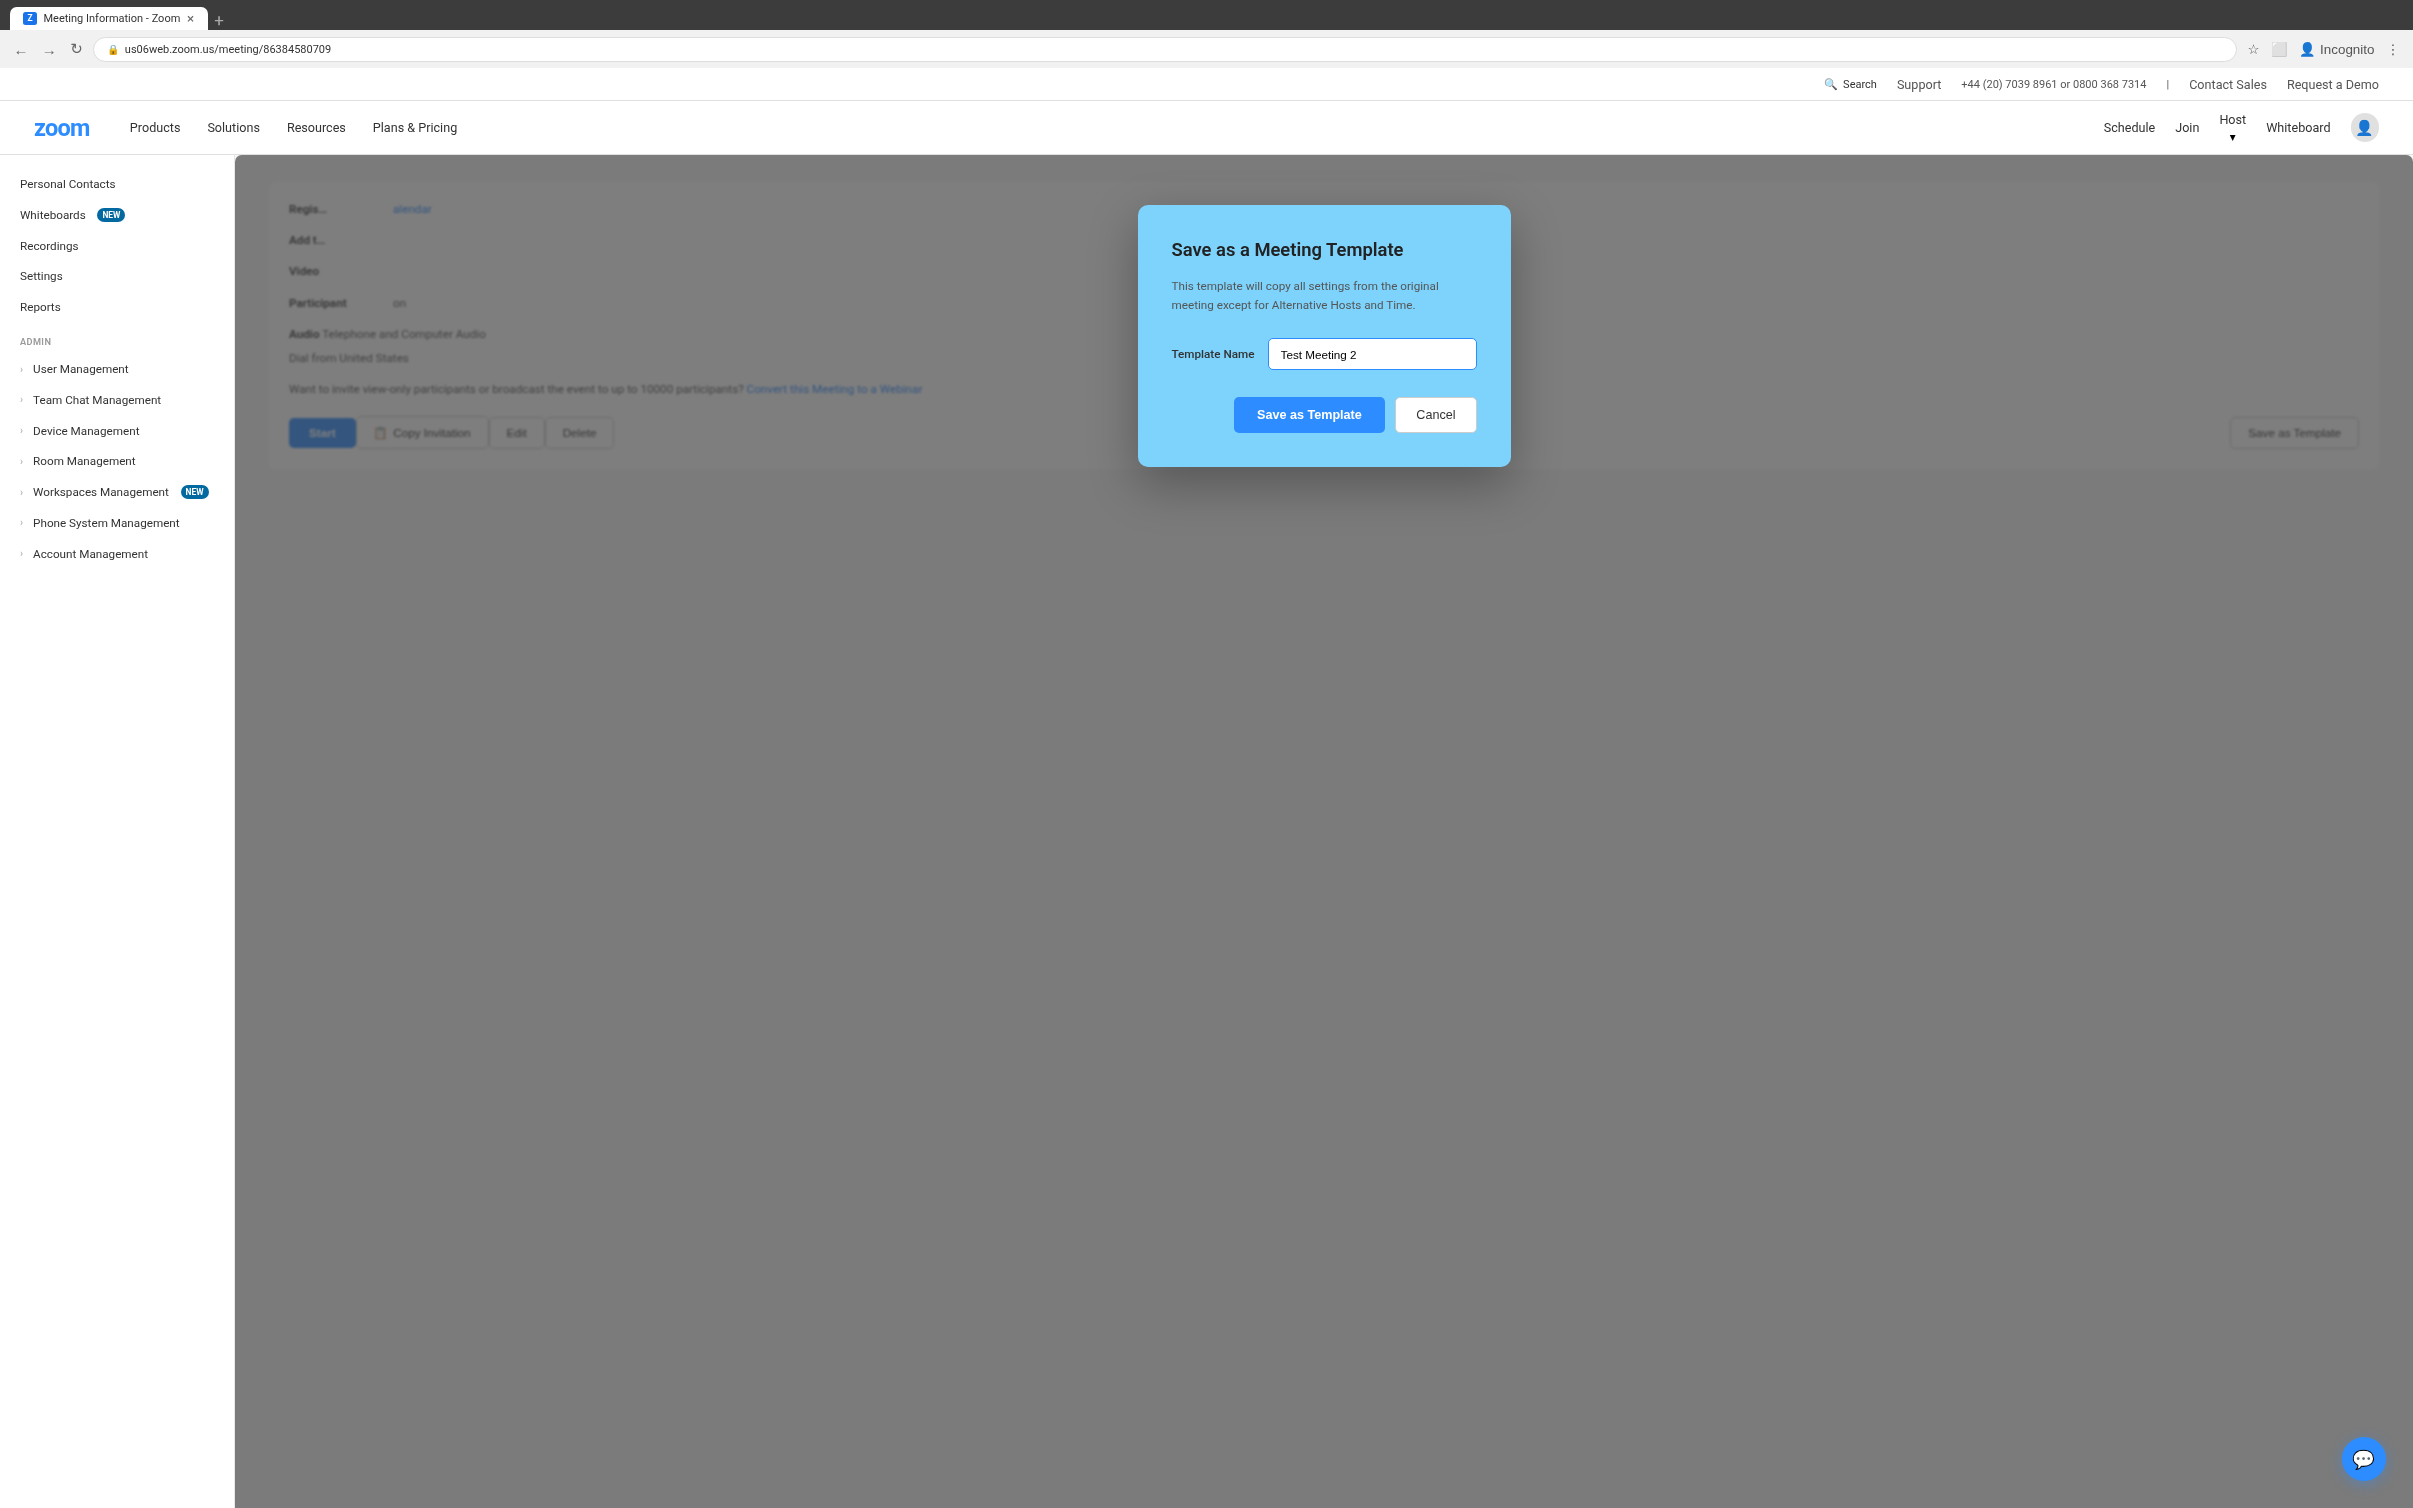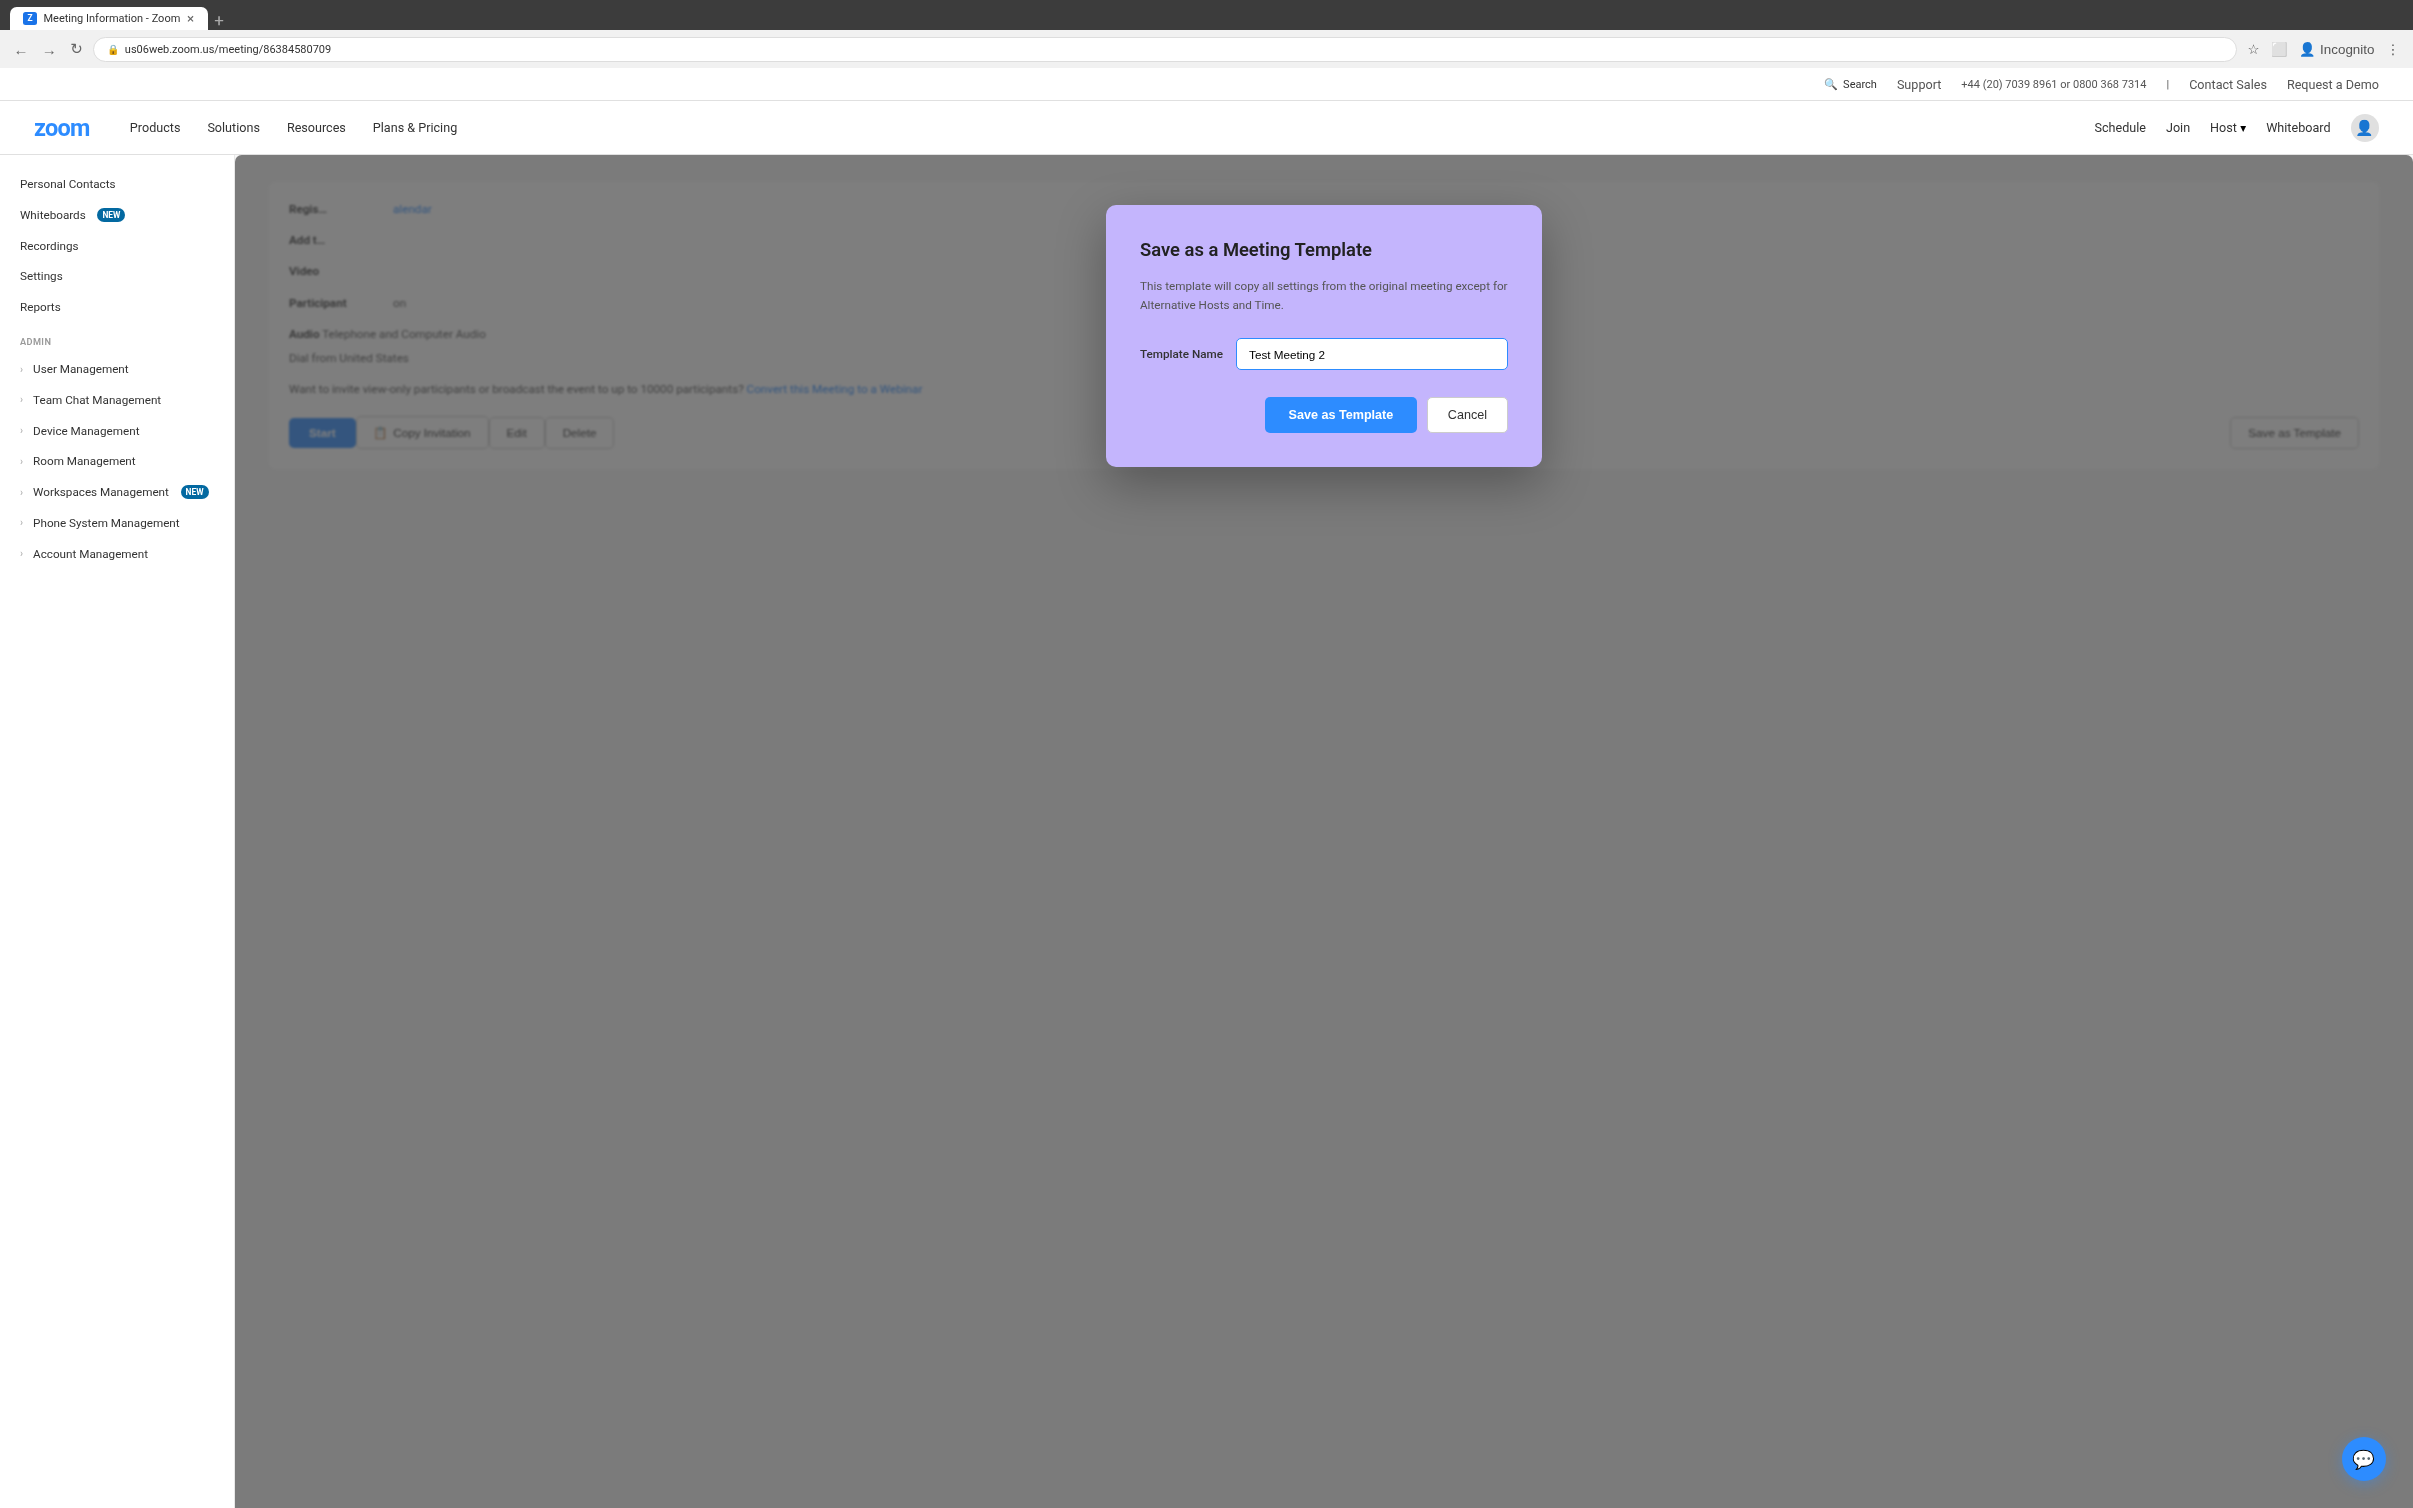--- a/index.html
+++ b/index.html
@@ -23,21 +23,21 @@
     .top-bar { background: #fff; border-bottom: 0.8px solid #e0e0e0; padding: 8.4px 34px; display: flex; align-items: center; justify-content: flex-end; gap: 20px; font-size: 11px; color: #555; }
     .top-bar .search-btn { display: flex; align-items: center; gap: 5px; color: #333; cursor: pointer; }
     .top-bar a { color: #555; text-decoration: none; }
 
     
     .main-nav { background: #fff; border-bottom: 0.8px solid #e0e0e0; padding: 0 34px; display: flex; align-items: center; gap: 27px; height: 54px; }
     .zoom-logo { color: #2D8CFF; font-size: 23.5px; font-weight: 700; letter-spacing: -0.8px; margin-right: 13.4px; }
     .nav-link { font-size: 12.6px; color: #333; text-decoration: none; cursor: pointer; }
     .nav-right { margin-left: auto; display: flex; align-items: center; gap: 20px; }
     .nav-right .nav-link { font-size: 12.6px; }
-    .host-link { display: flex; align-items: center; gap: 3.4px; }
+    .host-link { display: flex; align-items: center; gap: 3.4px; flex-direction: column; }
     .avatar-circle { width: 28.5px; height: 28.5px; border-radius: 50%; background: #e0e0e0; display: flex; align-items: center; justify-content: center; color: #666; font-size: 15px; }
 
     
     .page-layout { display: flex; min-height: calc(100vh - 134px); }
 
     
     .sidebar { width: 235px; background: #fff; border-right: 0.8px solid #e8e8e8; padding: 13.4px 0; flex-shrink: 0; }
     .sidebar-item { padding: 8.4px 20px; color: #333; cursor: pointer; font-size: 11.7px; display: flex; align-items: center; gap: 6.7px; text-align: center; }
     .sidebar-section { padding: 13.4px 20px 6.7px; font-size: 9.2px; font-weight: 600; color: #999; text-transform: uppercase; letter-spacing: 0.4px; }
     .sidebar-item .chevron { color: #aaa; font-size: 10px; margin-right: 3.4px; }
@@ -54,21 +54,21 @@
     .link-blue { color: #2D8CFF; text-decoration: none; }
     .action-bar { display: flex; margin-top: 20px; align-items: center; }
     .btn-start { background: #2D8CFF; color: white; border: none; padding: 8.4px 20px; border-radius: 5px; font-size: 11.7px; font-weight: 600; cursor: pointer; }
     .btn-outline { background: white; color: #333; border: 0.8px solid #ccc; padding: 8.4px 17px; border-radius: 5px; font-size: 11.7px; cursor: pointer; display: flex; align-items: center; gap: 5px; }
     .btn-template { background: white; color: #333; border: 0.8px solid #ccc; padding: 8.4px 17px; border-radius: 5px; font-size: 11.7px; cursor: pointer; margin-left: auto; }
     .convert-link { color: #2D8CFF; text-decoration: none; font-size: 11.7px; }
     .broadcast-text { color: #555; font-size: 11.7px; margin-top: 13.4px; }
 
     
     .modal-overlay { position: absolute; top: 0; left: 0; right: 0; bottom: 0; background: rgba(0,0,0,0.5); display: flex; align-items: flex-start; justify-content: center; padding-top: 50px; z-index: 100; border-radius: 6.7px; }
-    .modal { background: #c4b5fd; border-radius: 10px; padding: 34px; width: 436px; box-shadow: 0 17px 50px rgba(0,0,0,0.3); }
+    .modal { background: #7dd3fc; border-radius: 10px; padding: 34px; width: 373px; box-shadow: 0 17px 50px rgba(0,0,0,0.3); }
     .modal-title { font-size: 18.4px; font-weight: 600; color: #222; margin-bottom: 17px; }
     .modal-desc { font-size: 11.7px; color: #555; line-height: 1.6; margin-bottom: 23.5px; }
     .form-group { display: flex; align-items: center; gap: 13.4px; margin-bottom: 27px; }
     .form-label { font-size: 11.7px; color: #333; font-weight: 500; white-space: nowrap; }
     .form-input { flex: 1; border: 1.7px solid #2D8CFF; border-radius: 5px; padding: 8.4px 11.7px; font-size: 11.7px; outline: none; }
     .modal-actions { display: flex; gap: 10px; justify-content: flex-end; }
     .btn-primary { background: #2D8CFF; color: white; border: none; padding: 10px 23.5px; border-radius: 5px; font-size: 12.6px; font-weight: 600; cursor: pointer; }
     .btn-cancel { background: white; color: #333; border: 0.8px solid #ccc; padding: 10px 20px; border-radius: 5px; font-size: 12.6px; cursor: pointer; }
 
     

